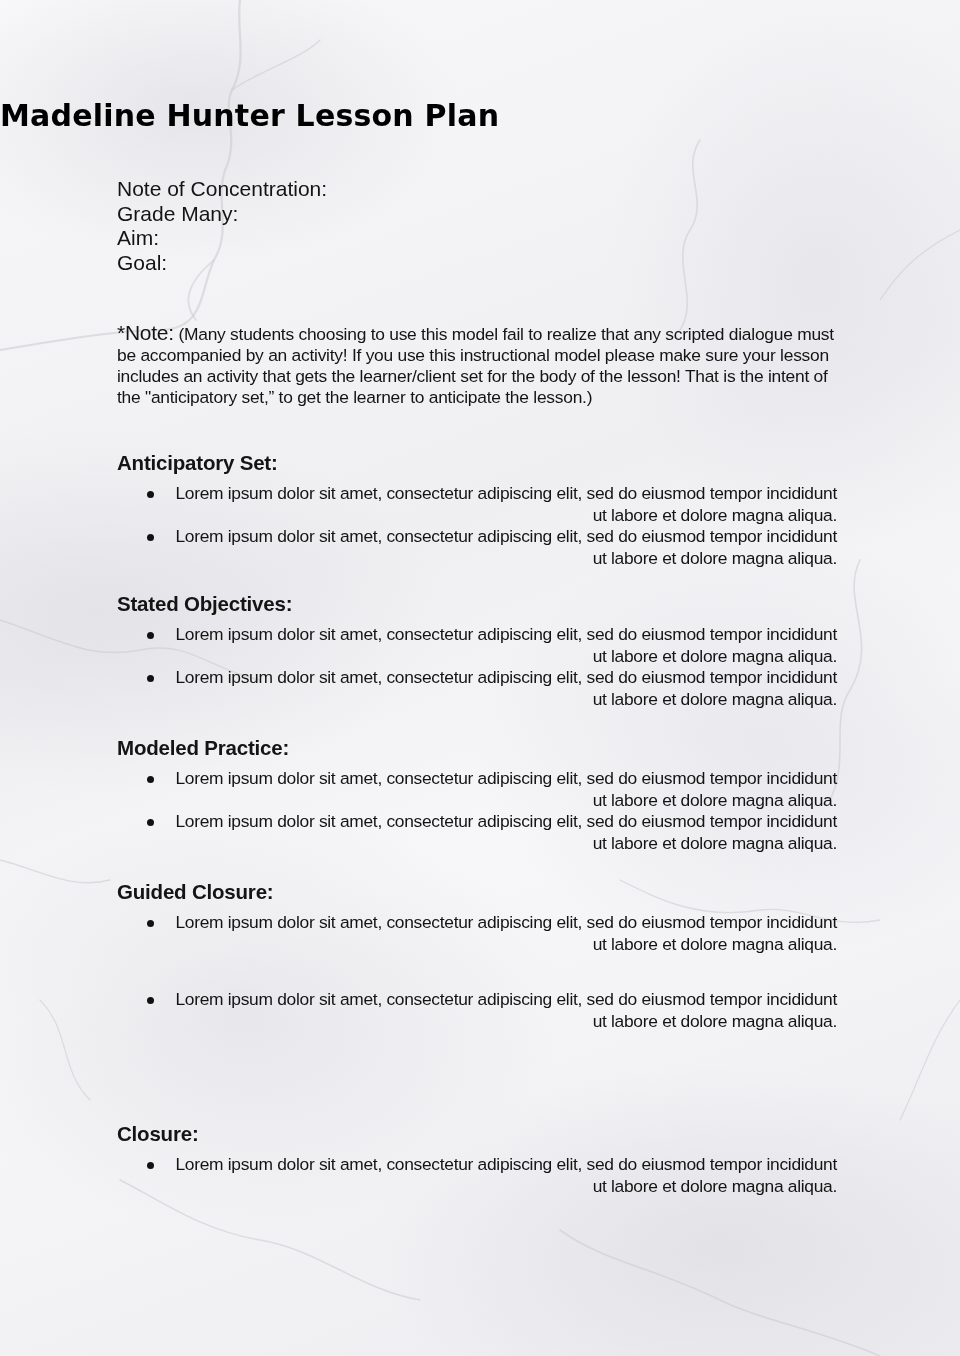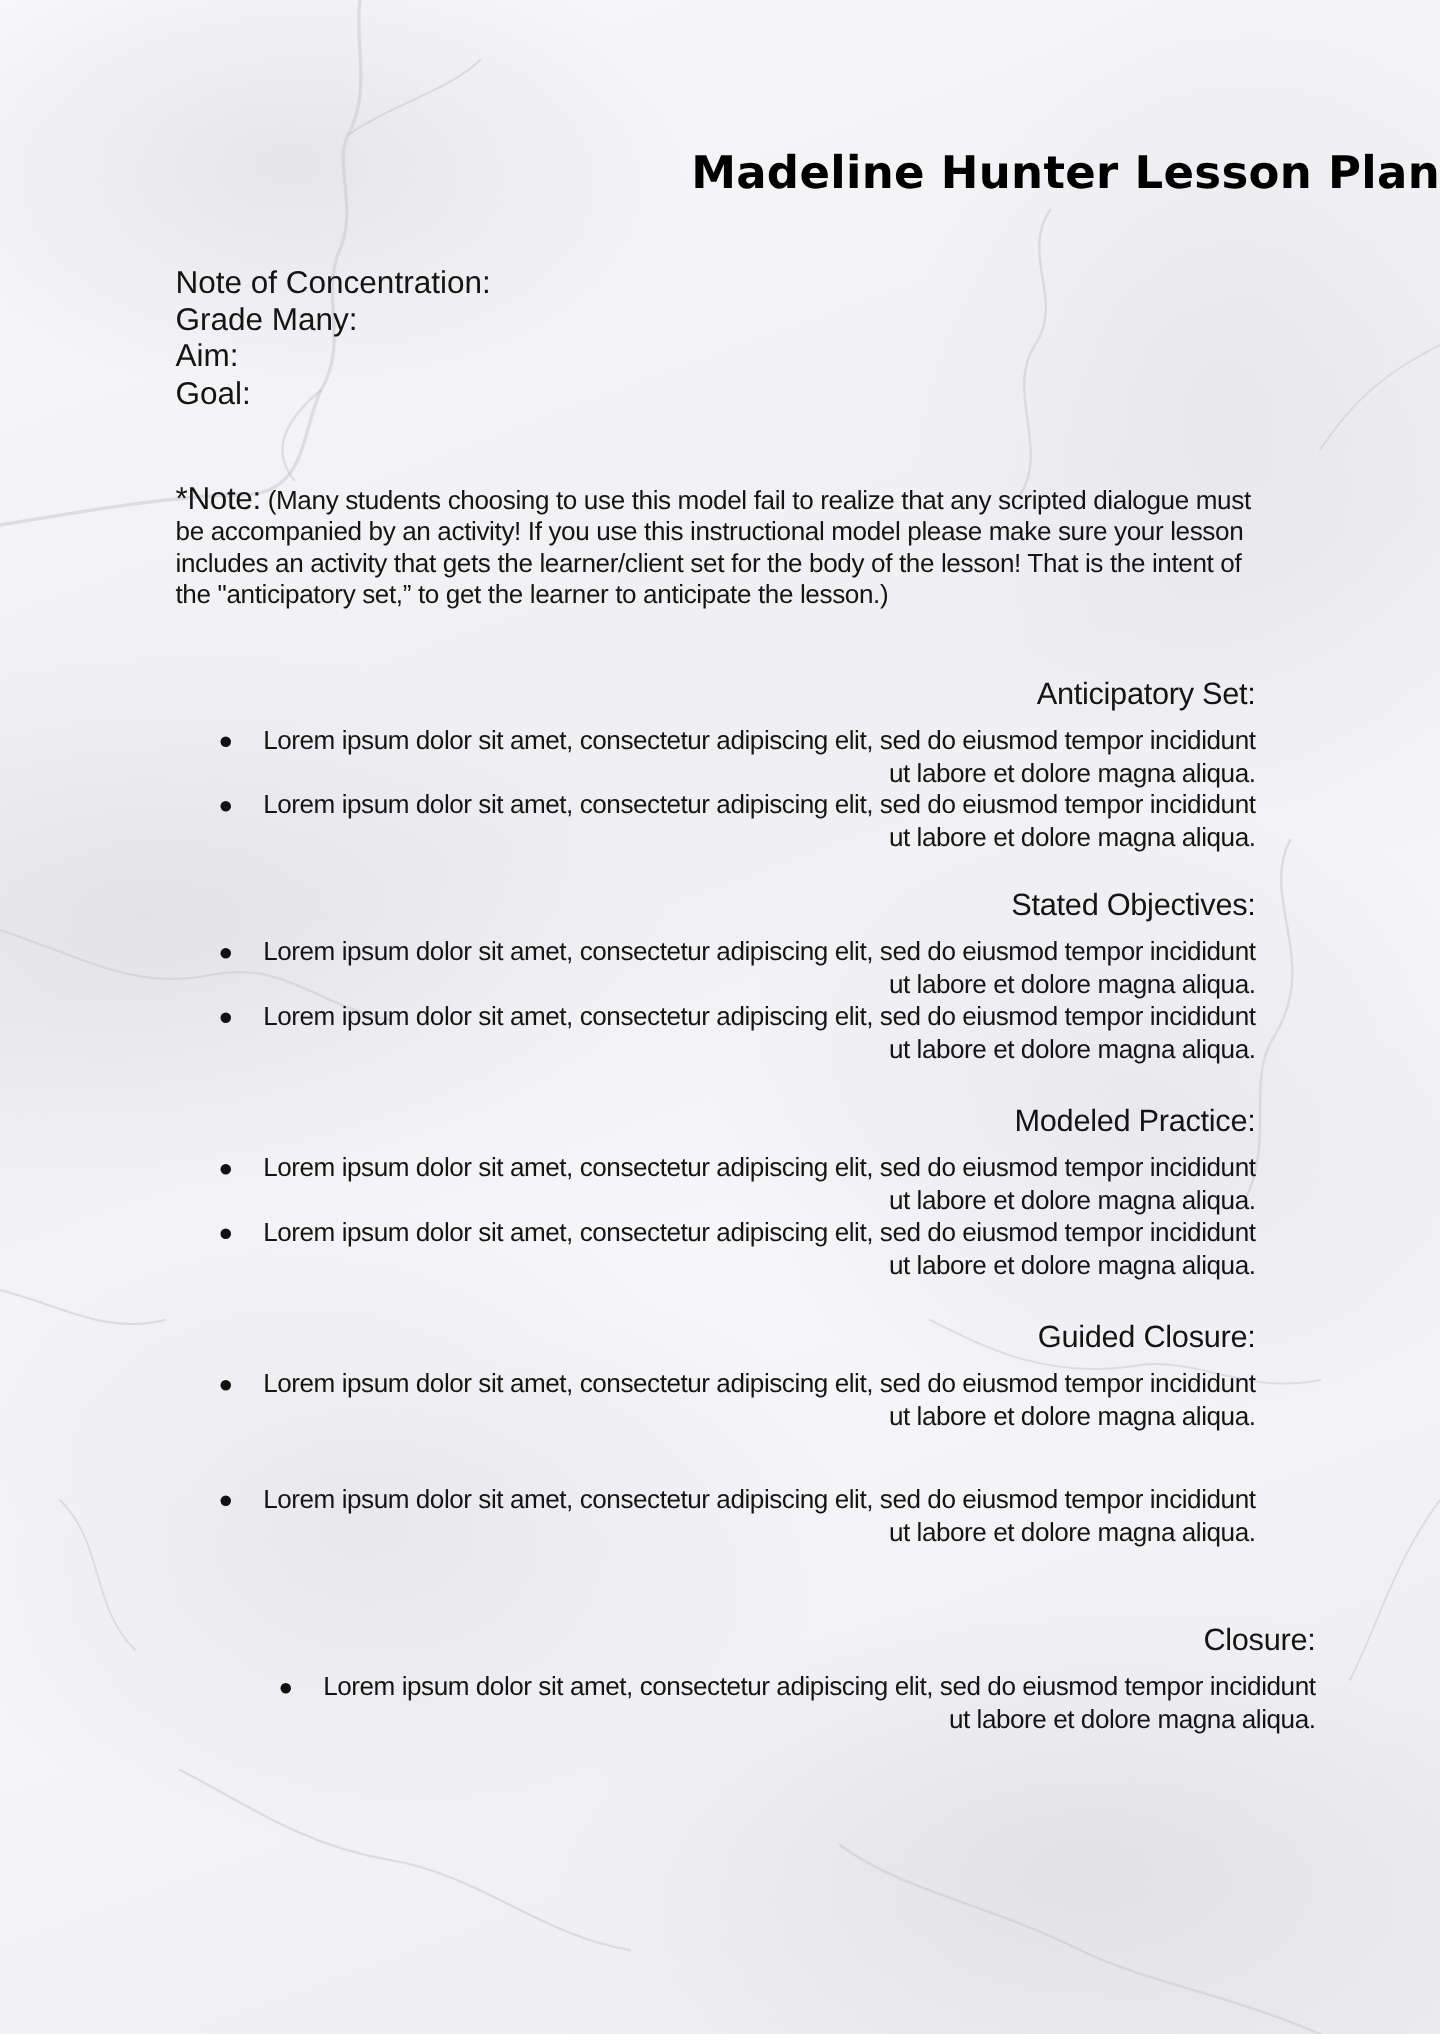--- a/index.html
+++ b/index.html
@@ -24,28 +24,27 @@
         linear-gradient(160deg, #f8f8fa 0%, #efeff2 40%, #f7f7f9 60%, #ececf0 100%);
     }
     .veins { position: absolute; inset: 0; }
     .page {
       position: absolute; inset: 0;
     }
     .title {
       position: absolute;
       left: 0; right: 0;
       top: 98px;
-      text-align: right;
+      text-align: left;
       font-family: "DejaVu Sans", sans-serif;
       font-weight: bold;
       font-size: 30px;
       letter-spacing: 0.2px;
       color: #000;
       margin: 0;
-      padding-left: 28px;
     }
     .meta {
       position: absolute;
       left: 117px;
       top: 177px;
       font-size: 21px;
       line-height: 24.5px;
     }
     .meta div { margin: 0; }
     .note {
@@ -54,25 +53,24 @@
       top: 322px;
       width: 730px;
       font-size: 17.4px;
       line-height: 21px;
       letter-spacing: -0.25px;
     }
     .note .note-label { font-size: 21px; }
     .section { position: absolute; left: 117px; width: 720px; }
     .section h2 {
       margin: 0;
-      font-weight: normal;
+      font-weight: bold;
       font-size: 20.5px;
       line-height: 24px;
       letter-spacing: -0.2px;
-      text-align: right;
     }
     .section ul {
       list-style: none;
       margin: 8px 0 0 0;
       padding: 0;
     }
     .section li {
       position: relative;
       padding-left: 58px;
       font-size: 17.4px;
@@ -156,19 +154,19 @@
       <li><span class="bullet"></span><span>Lorem ipsum dolor sit amet, consectetur adipiscing elit, sed do eiusmod tempor incididunt ut labore et dolore magna aliqua.</span></li>
     </ul>
   </div>
 
   <div class="section" style="top:981px;">
     <ul>
       <li><span class="bullet"></span><span>Lorem ipsum dolor sit amet, consectetur adipiscing elit, sed do eiusmod tempor incididunt ut labore et dolore magna aliqua.</span></li>
     </ul>
   </div>
 
-  <div class="section" style="top:1082px;margin-left:40px;">
+  <div class="section" style="top:1122px;">
     <h2>Closure:</h2>
     <ul>
       <li><span class="bullet"></span><span>Lorem ipsum dolor sit amet, consectetur adipiscing elit, sed do eiusmod tempor incididunt ut labore et dolore magna aliqua.</span></li>
     </ul>
   </div>
 </div>
 
 </body></html>

